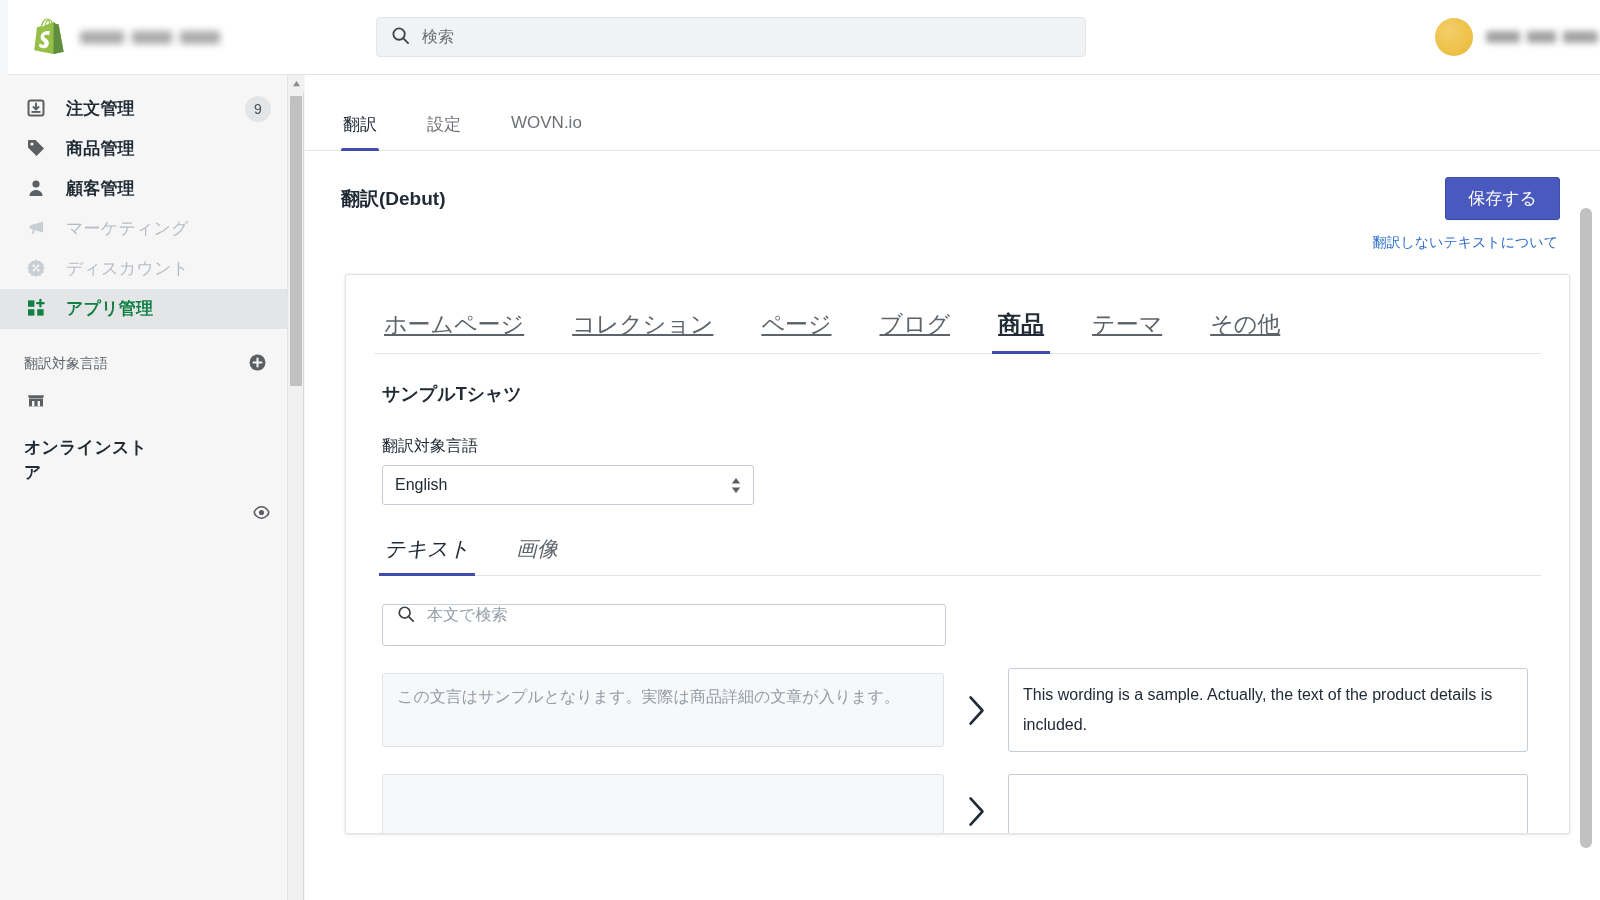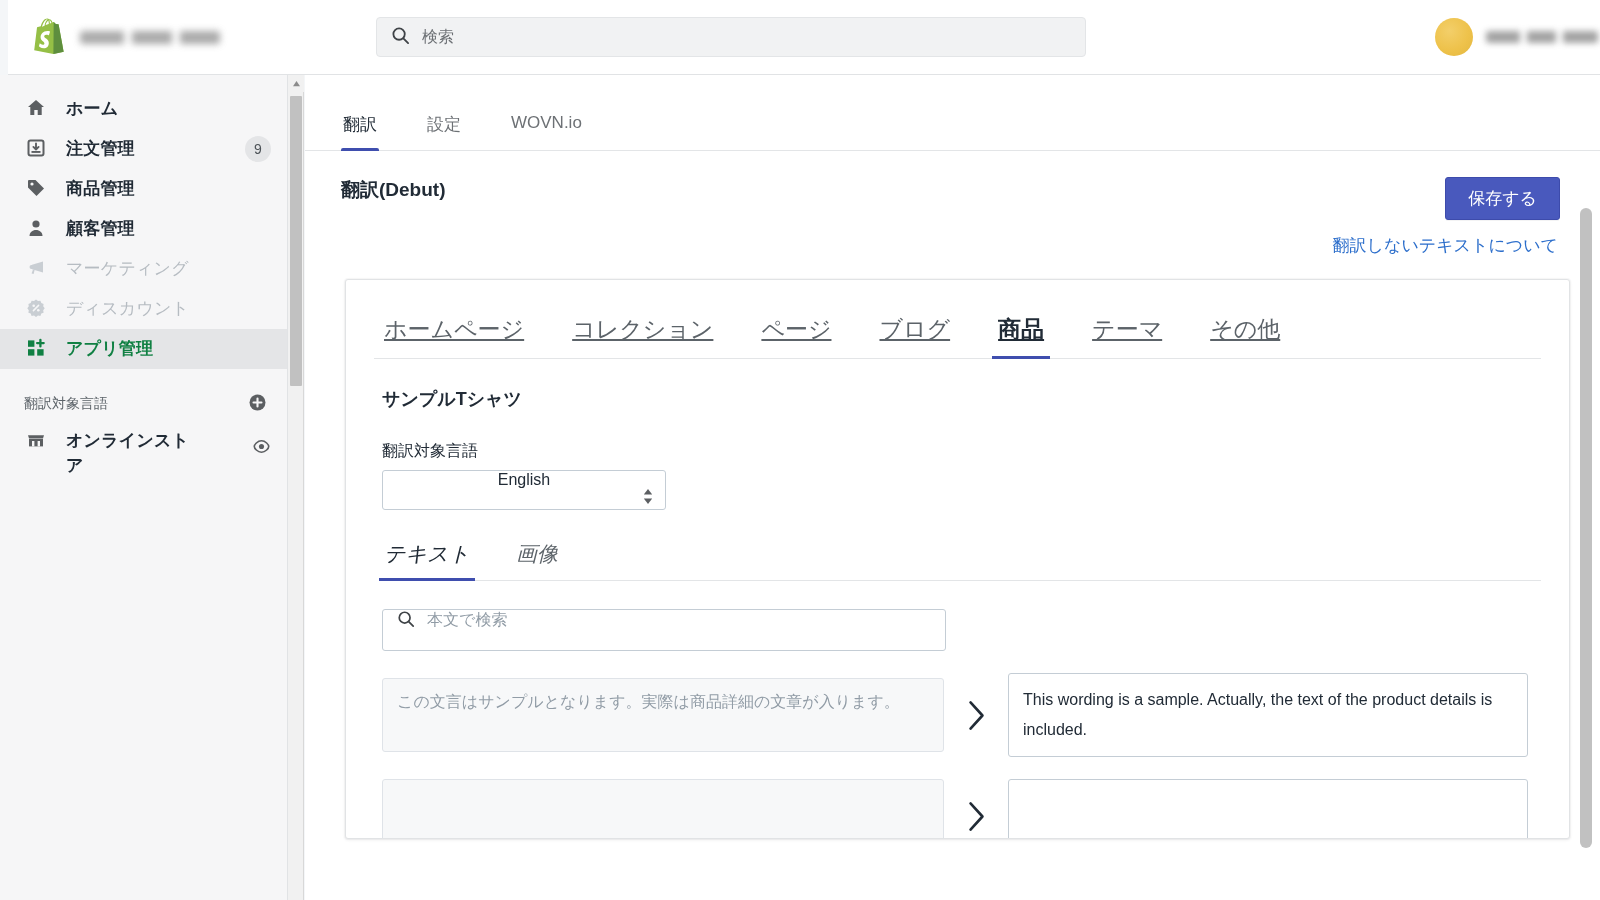--- a/index.html
+++ b/index.html
@@ -56,21 +56,21 @@
     width: 288px; height: 825px;
     background: #f6f6f7;
     border-right: 1px solid #e1e3e5;
     padding-top: 14px;
   }
   .nav-item {
     display: flex; align-items: flex-start;
     height: 40px; padding: 0 16px 0 24px;
     gap: 18px; cursor: pointer; position: relative;
   }
-  .nav-item.tall { height: 54px; }
+  .nav-item.tall { height: 54px; flex-direction: column; }
   .nav-item .ico { width: 24px; flex: none; display: flex; align-items: center;
                    justify-content: center; padding-top: 9px; }
   .nav-item .lbl {
     font-size: 17px; font-weight: 700; color: #212b36;
     line-height: 40px; white-space: normal; letter-spacing: .2px;
   }
   .nav-item.tall .lbl { line-height: 25px; padding-top: 7px; max-width: 140px; }
   .nav-item.dim .lbl { color: #b6bcc2; font-weight: 400; }
   .nav-item.active { background: #e4e5e7; }
   .nav-item.active .lbl { color: #108043; }
@@ -132,35 +132,35 @@
     cursor: pointer; position: relative;
   }
   .app-tab.active { color: #212b36; }
   .app-tab.active::after {
     content: ''; position: absolute;
     left: 0; right: 0; bottom: -1px;
     height: 3px; background: #3f4eae; border-radius: 2px 2px 0 0;
   }
 
   .page-head {
-    display: flex; align-items: flex-start;
+    display: flex; align-items: center;
     padding: 26px 40px 0 36px;
   }
   .page-title { font-size: 19px; font-weight: 700; color: #212b36; }
   .btn-save {
     margin-left: auto;
     background: #4959bd; color: #ffffff;
     border: 1px solid #3d4bab; border-radius: 3px;
     font-size: 17px; font-family: inherit;
     padding: 9px 22px; cursor: pointer;
     box-shadow: 0 1px 0 rgba(22,29,37,.05);
   }
   .link-row { display: flex; justify-content: flex-end; padding: 14px 42px 0 0; }
   .note-link {
-    font-size: 17px; color: #2c6ecb;
+    font-size: 14px; color: #2c6ecb;
     text-decoration: none; cursor: pointer;
   }
 
   
   .card {
     margin: 22px 30px 0 40px;
     background: #ffffff;
     border: 1px solid #e1e3e5;
     border-radius: 3px;
     box-shadow: 0 0 0 1px rgba(63,63,68,.03), 0 1px 3px rgba(63,63,68,.1);
@@ -178,24 +178,24 @@
     content: ''; position: absolute; left: -4px; right: -4px; bottom: -1px;
     height: 3px; background: #3f4eae;
   }
 
   .prod-title {
     font-size: 18px; font-weight: 700; color: #212b36;
     margin: 28px 0 0 8px;
   }
   .field-label { font-size: 16px; color: #212b36; margin: 30px 0 8px 8px; }
   .select-box {
-    margin-left: 8px; width: 284px; height: 40px;
+    margin-left: 8px; width: 372px; height: 40px;
     border: 1px solid #c4cdd5; border-radius: 3px;
     background: #ffffff; display: flex; align-items: center;
-    padding: 0 12px; cursor: pointer; flex-direction: column;
+    padding: 0 12px; cursor: pointer;
   }
   .select-box .val { font-size: 16px; color: #212b36; }
   .select-box .arrows { margin-left: auto; display: flex; flex-direction: column; gap: 3px; }
 
   .stabs { display: flex; margin: 26px 0 0 8px; border-bottom: 1px solid #e3e5e7;
            padding-right: 1050px; }
   .stab {
     font-size: 21px; color: #5c6369;
     padding: 4px 2px 12px; margin-right: 42px;
     cursor: pointer; position: relative; white-space: nowrap; font-style: italic;
@@ -267,28 +267,20 @@
   </div>
 
   <div class="topbar-right">
     <span class="avatar"></span>
     <span class="blurred-user"></span>
   </div>
 </div>
 
 <div class="sidebar">
 
-  <div class="nav-item">
-    <span class="ico">
-      <svg viewBox="0 0 20 20" width="20" height="20">
-          <path d="M10 2L2 9h2.3v8h4v-5h3.4v5h4V9H18z" fill="#5c5f62"></path>
-        </svg>
-    </span>
-    <span class="lbl">ホーム</span>
-  </div>
 
   <div class="nav-item">
     <span class="ico">
       <svg viewBox="0 0 20 20" width="20" height="20">
         <rect x="2.5" y="2.5" width="15" height="15" rx="2" fill="none" stroke="#5c5f62" stroke-width="2"></rect>
         <path d="M10 5.5v6m0 0l-2.6-2.6M10 11.5l2.6-2.6" stroke="#5c5f62" stroke-width="1.9" fill="none" stroke-linecap="round"></path>
         <rect x="5.5" y="13" width="9" height="1.9" fill="#5c5f62"></rect>
       </svg>
     </span>
     <span class="lbl">注文管理</span>

